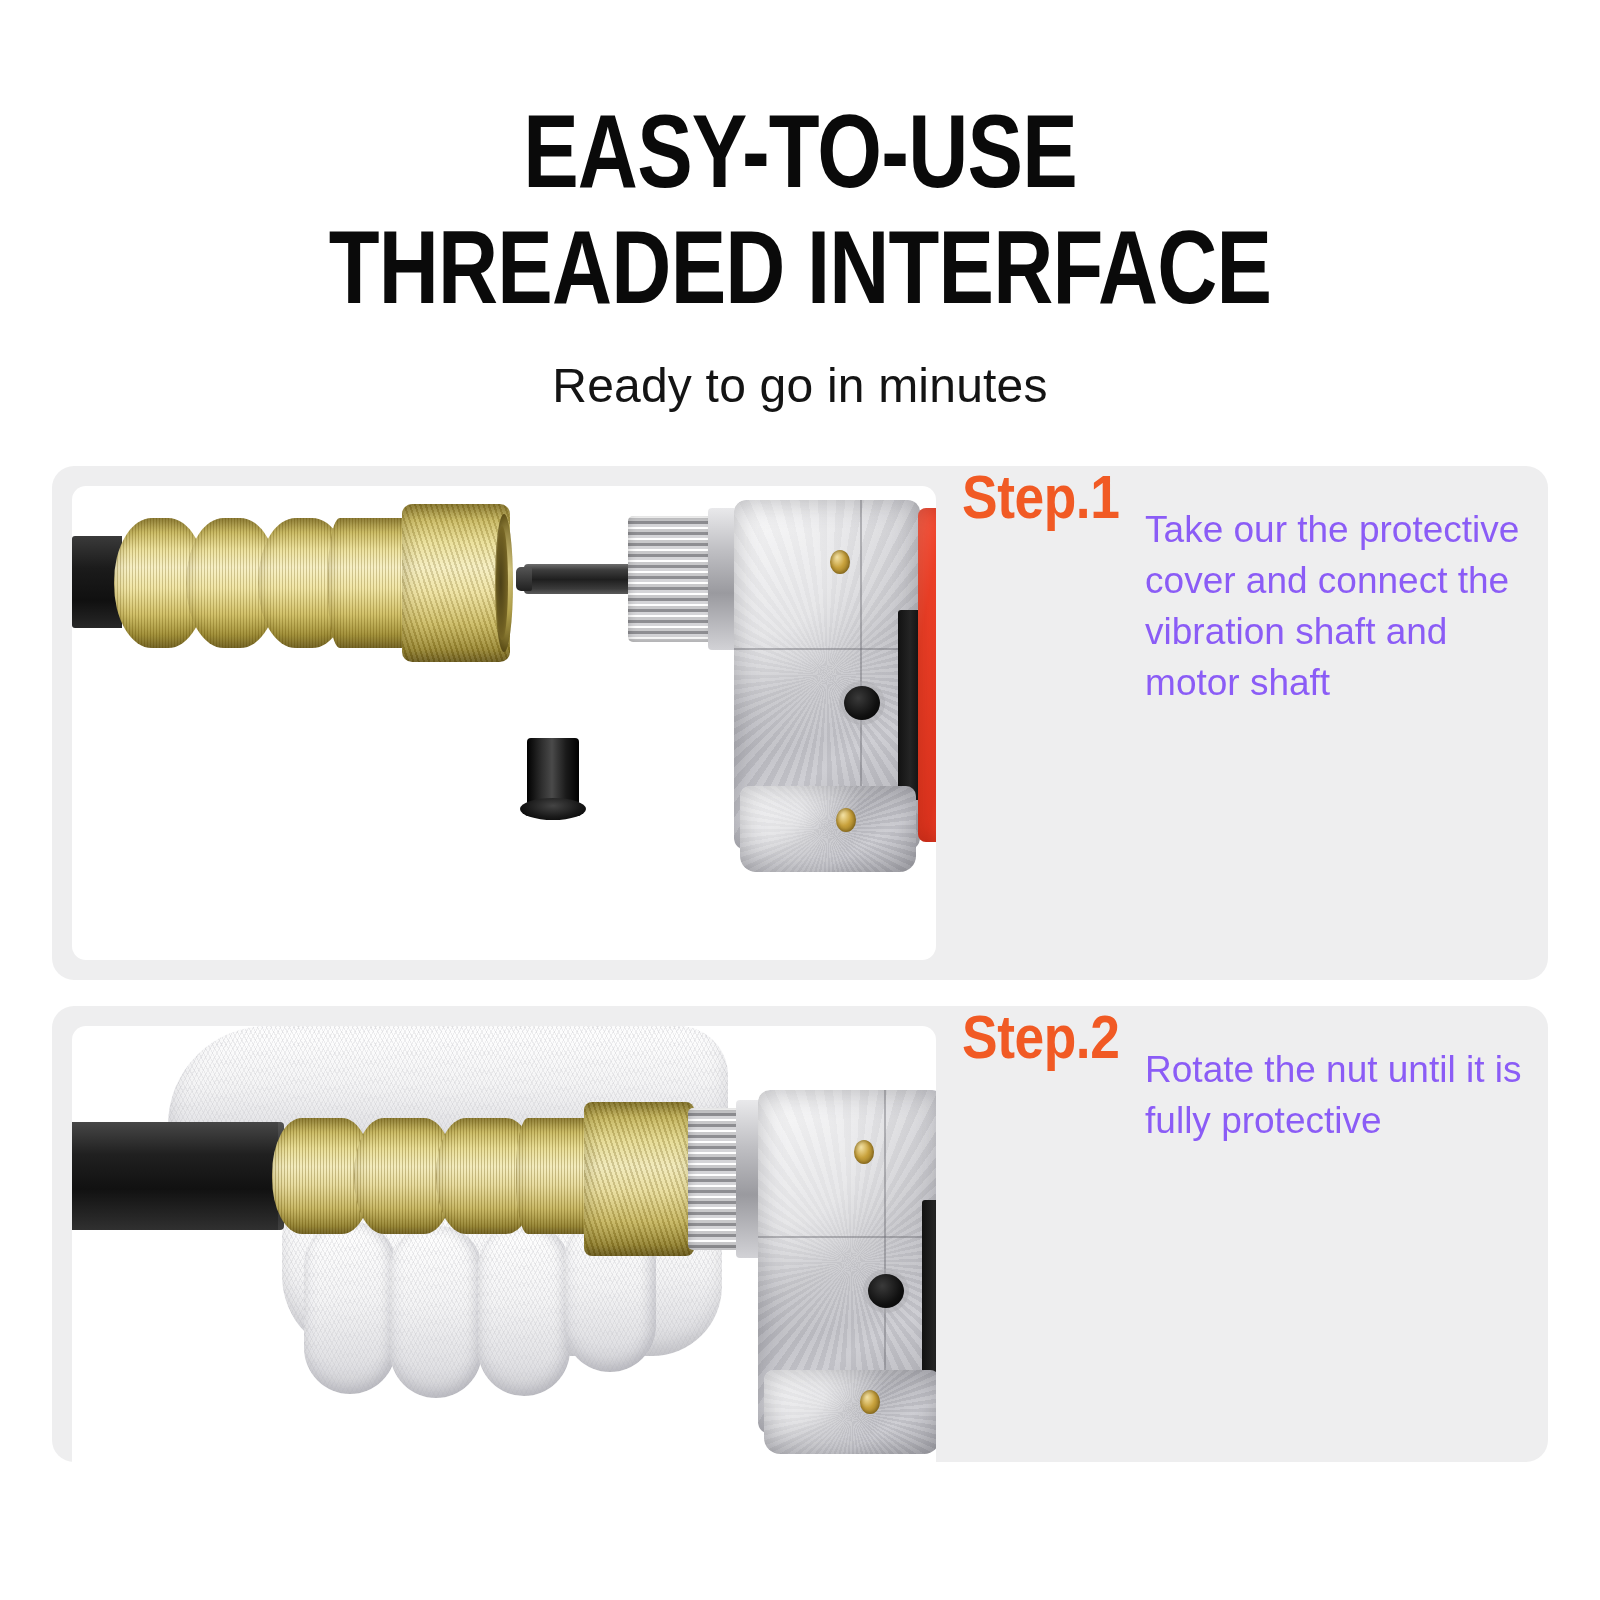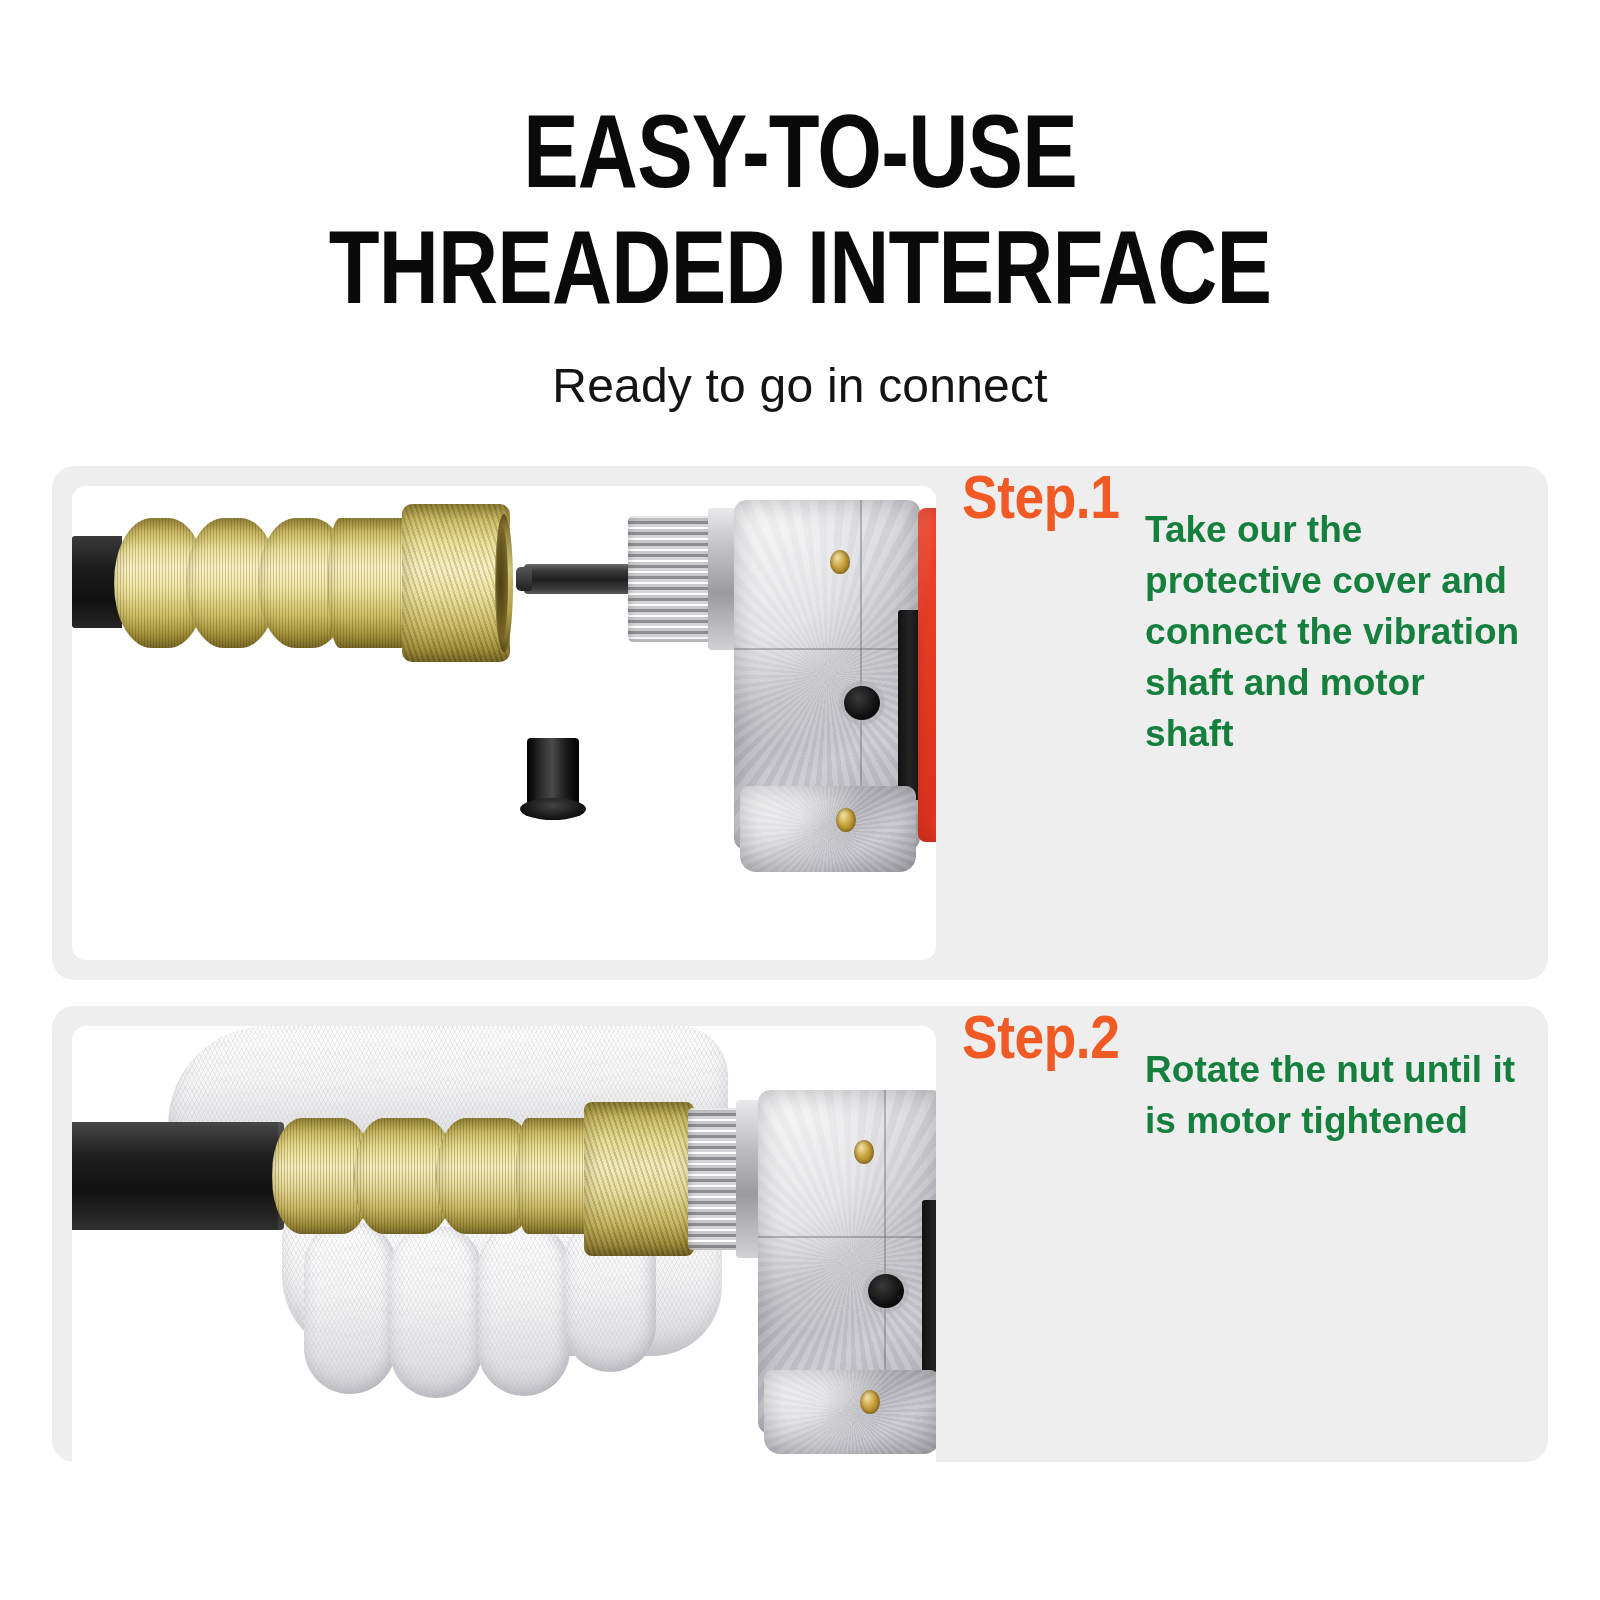--- a/index.html
+++ b/index.html
@@ -91,22 +91,22 @@
     letter-spacing: -0.5px;
     transform: scaleX(0.86);
     transform-origin: left center;
     line-height: 1;
   }
 
   .step-body {
     margin-top: 38px;
     font-size: 37px;
     line-height: 1.38;
-    color: #15803d;
-    font-weight: 700;
+    color: #8b5cf6;
+    font-weight: 400;
     max-width: 545px;
   }
 
   
   .scene { position: absolute; inset: 0; }
 
   
   .p1-hose {
     position: absolute;
     left: 0px; top: 50px;
@@ -367,21 +367,21 @@
   .f4 { left: 492px; top: 190px; height: 156px; }
 </style>
 </head>
 <body>
 
 <div class="page">
 
   <div class="header">
     <div class="title-line title-line-1">EASY-TO-USE</div>
     <div class="title-line title-line-2">THREADED INTERFACE</div>
-    <div class="subtitle">Ready to go in connect</div>
+    <div class="subtitle">Ready to go in minutes</div>
   </div>
 
   <div class="panel panel-1">
 
     <div class="photo">
       <div class="scene">
 
         <div class="p1-hose"></div>
 
         <div class="p1-brass">
@@ -470,17 +470,17 @@
 
         <div class="housing p2-housing-low">
           <div class="screw" style="left:96px;top:20px;"></div>
         </div>
 
       </div>
     </div>
 
     <div class="step-col">
       <div class="step-label">Step.2</div>
-      <div class="step-body">Rotate the nut until it is motor tightened</div>
+      <div class="step-body">Rotate the nut until it is fully protective</div>
     </div>
   </div>
 
 </div>
 
 </body></html>

